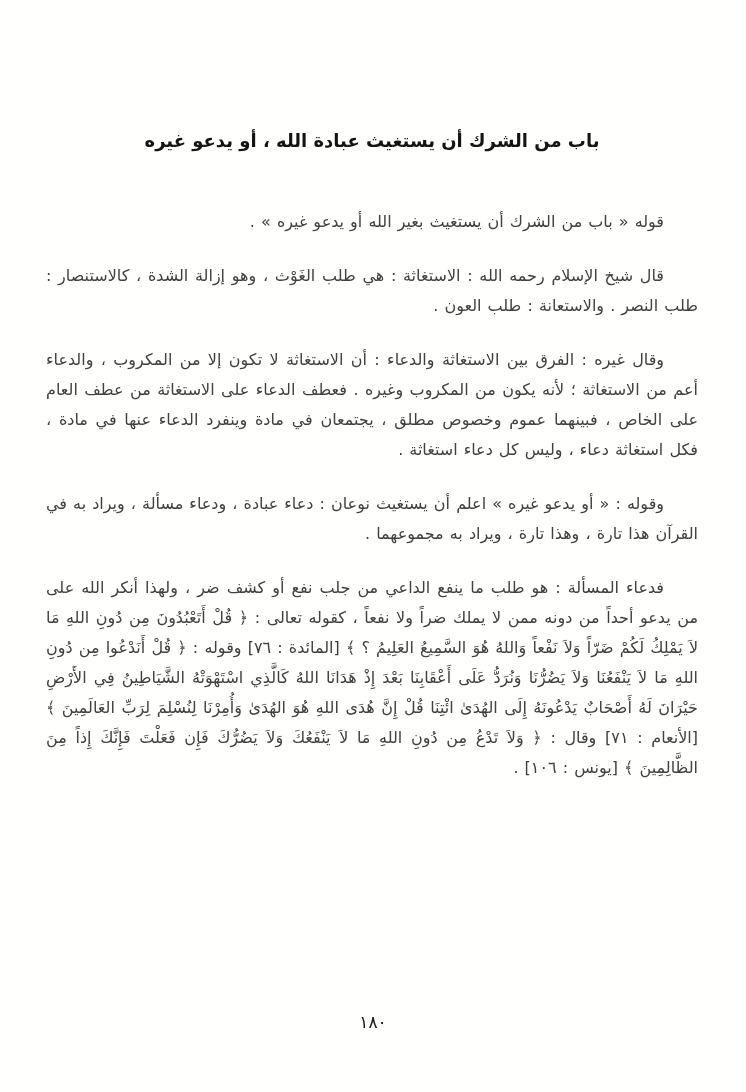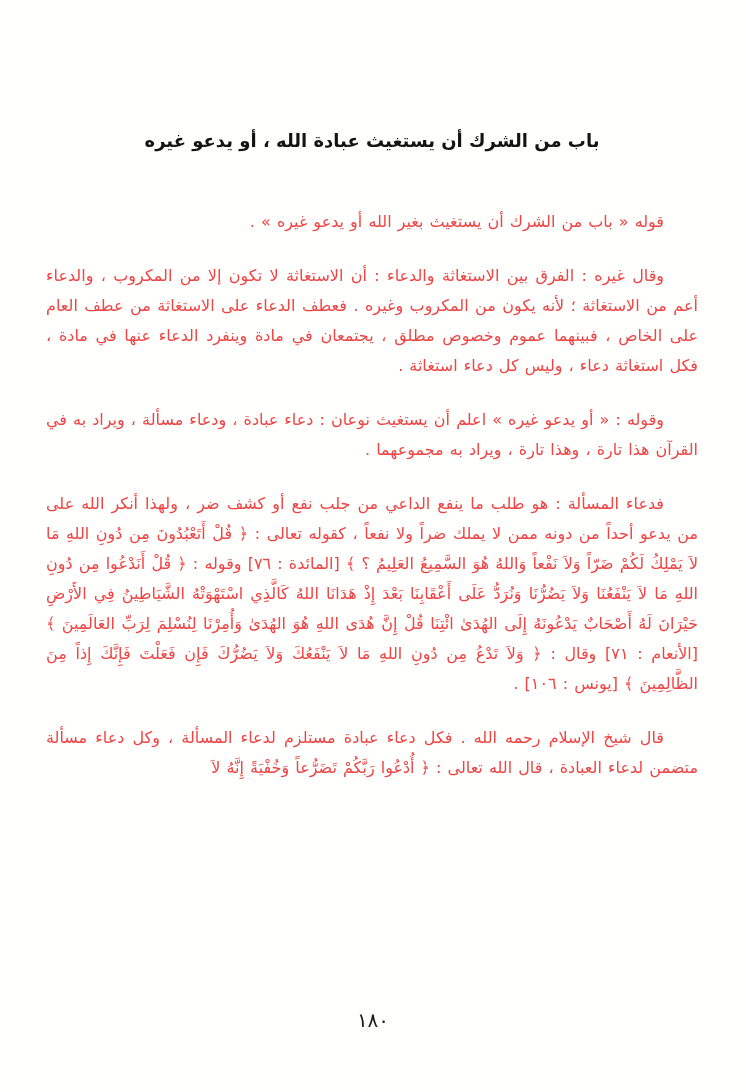--- a/index.html
+++ b/index.html
@@ -29,42 +29,42 @@
     color: #141414;
   }
   .body-text p {
     direction: rtl;
     text-align: justify;
     font-size: 16px;
     line-height: 30px;
     text-indent: 34px;
     margin-bottom: 24px;
     word-spacing: 1px;
-    color: #ef4444;
+    color: #404040;
   }
   .page-number {
     position: absolute;
     bottom: 60px;
     left: 0;
     right: 0;
     text-align: center;
-    font-size: 20px;
+    font-size: 17px;
     color: #1b1b1b;
   }
 </style>
 </head>
 <body>
 
 <div class="page">
 
   <h1 class="chapter-title">باب من الشرك أن يستغيث عبادة الله ، أو يدعو غيره</h1>
 
   <div class="body-text">
     <p>قوله « باب من الشرك أن يستغيث بغير الله أو يدعو غيره » .</p>
+    <p>قال شيخ الإسلام رحمه الله : الاستغاثة : هي طلب الغَوْث ، وهو إزالة الشدة ، كالاستنصار : طلب النصر . والاستعانة : طلب العون .</p>
     <p>وقال غيره : الفرق بين الاستغاثة والدعاء : أن الاستغاثة لا تكون إلا من المكروب ، والدعاء أعم من الاستغاثة ؛ لأنه يكون من المكروب وغيره . فعطف الدعاء على الاستغاثة من عطف العام على الخاص ، فبينهما عموم وخصوص مطلق ، يجتمعان في مادة وينفرد الدعاء عنها في مادة ، فكل استغاثة دعاء ، وليس كل دعاء استغاثة .</p>
     <p>وقوله : « أو يدعو غيره » اعلم أن يستغيث نوعان : دعاء عبادة ، ودعاء مسألة ، ويراد به في القرآن هذا تارة ، وهذا تارة ، ويراد به مجموعهما .</p>
     <p>فدعاء المسألة : هو طلب ما ينفع الداعي من جلب نفع أو كشف ضر ، ولهذا أنكر الله على من يدعو أحداً من دونه ممن لا يملك ضراً ولا نفعاً ، كقوله تعالى : ﴿ قُلْ أَتَعْبُدُونَ مِن دُونِ اللهِ مَا لاَ يَمْلِكُ لَكُمْ ضَرّاً وَلاَ نَفْعاً وَاللهُ هُوَ السَّمِيعُ العَلِيمُ ؟ ﴾ [المائدة : ٧٦] وقوله : ﴿ قُلْ أَنَدْعُوا مِن دُونِ اللهِ مَا لاَ يَنْفَعُنَا وَلاَ يَضُرُّنَا وَنُرَدُّ عَلَى أَعْقَابِنَا بَعْدَ إِذْ هَدَانَا اللهُ كَالَّذِي اسْتَهْوَتْهُ الشَّيَاطِينُ فِي الأَرْضِ حَيْرَانَ لَهُ أَصْحَابٌ يَدْعُونَهُ إِلَى الهُدَىٰ ائْتِنَا قُلْ إِنَّ هُدَى اللهِ هُوَ الهُدَىٰ وَأُمِرْنَا لِنُسْلِمَ لِرَبِّ العَالَمِينَ ﴾ [الأنعام : ٧١] وقال : ﴿ وَلاَ تَدْعُ مِن دُونِ اللهِ مَا لاَ يَنْفَعُكَ وَلاَ يَضُرُّكَ فَإِن فَعَلْتَ فَإِنَّكَ إِذاً مِنَ الظَّالِمِينَ ﴾ [يونس : ١٠٦] .</p>
-    <p>قال شيخ الإسلام رحمه الله . فكل دعاء عبادة مستلزم لدعاء المسألة ، وكل دعاء مسألة متضمن لدعاء العبادة ، قال الله تعالى : ﴿ أُدْعُوا رَبَّكُمْ تَضَرُّعاً وَخُفْيَةً إِنَّهُ لاَ</p>
   </div>
 
   <div class="page-number">١٨٠</div>
 
 </div>
 
 </body></html>

